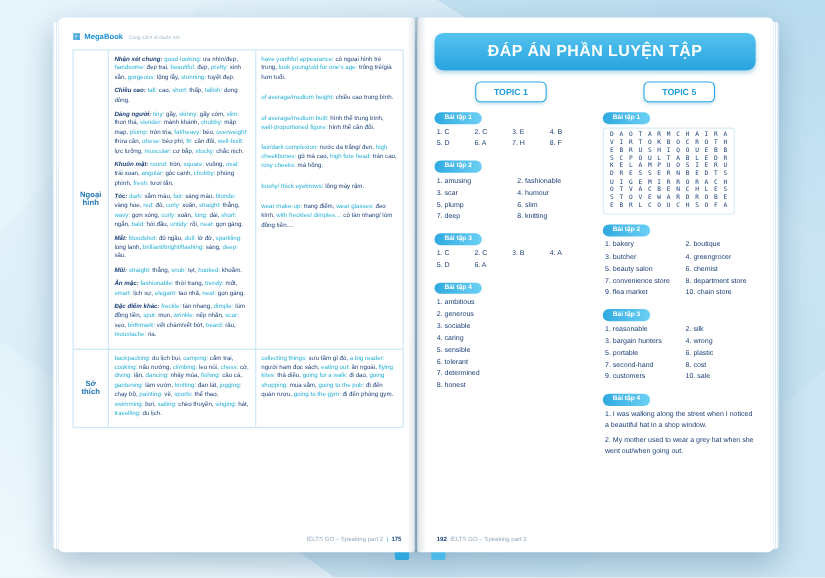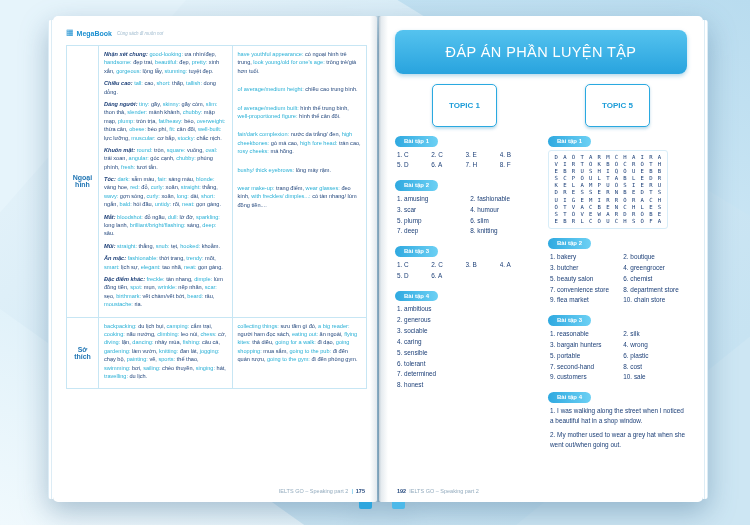--- a/index.html
+++ b/index.html
@@ -45,27 +45,27 @@
   .tcol.spread .vpar{margin:0 0 10px;}
   .en{color:#29b0d6;}
   .vi{color:#25497e;}
   .cat{color:#1c3f77;font-weight:bold;font-style:italic;}
   .lp-footer{position:absolute;bottom:-12px;right:2px;font-size:5.5px;color:#93abbe;}
   .lp-footer .sep{color:#2aa9e0;margin:0 3px;}
   .pgnum{color:#25497e;font-weight:bold;}
 
   
   .rp-inner{position:absolute;inset:14px 16px 20px 16px;}
-  .banner{height:44px;border-radius:8px;display:flex;align-items:center;justify-content:center;
-    background:linear-gradient(180deg,#55c3ef,#28a3de);color:#fff;font-weight:normal;font-size:14.5px;
+  .banner{height:34px;border-radius:8px;display:flex;align-items:center;justify-content:center;
+    background:linear-gradient(180deg,#55c3ef,#28a3de);color:#fff;font-weight:bold;font-size:14.5px;
     letter-spacing:.4px;box-shadow:0 2px 4px rgba(40,140,190,.35);}
   .cols{display:flex;gap:14px;margin-top:10px;}
   .col{flex:1;min-width:0;}
   .topic{margin:0 auto;width:fit-content;border:1.5px solid #2aa9e0;color:#1b9cd8;font-weight:bold;
-    font-size:8px;padding:16px 16px;border-radius:5px;background:#fff;box-shadow:0 1.5px 3px rgba(40,140,190,.3);}
+    font-size:8px;padding:4px 16px;border-radius:5px;background:#fff;box-shadow:0 1.5px 3px rgba(40,140,190,.3);}
   .exercise{margin-top:2px;}
   .pill{display:inline-block;background:linear-gradient(90deg,#2fa9e0,#6cd0f4);color:#fff;font-size:6px;
     font-weight:bold;padding:2px 9px 2.5px;border-radius:8px;margin:6px 0 3px;}
   .ans-grid4{display:grid;grid-template-columns:repeat(4,1fr);font-size:6.4px;color:#1c3f77;line-height:1.7;padding-left:2px;}
   .ans-cols2{display:grid;grid-template-columns:1.15fr 1fr;font-size:6.4px;color:#1c3f77;line-height:1.7;padding-left:2px;}
   .ans-col1{display:grid;grid-template-columns:1fr;font-size:6.4px;color:#1c3f77;line-height:1.7;padding-left:2px;}
   .ans{white-space:nowrap;overflow:hidden;}
   .letter-grid{display:grid;grid-template-columns:repeat(13,8.6px);font-family:"DejaVu Sans Mono",monospace;
     font-size:5.6px;color:#1c3f77;border:1px solid #d8edf8;border-radius:3px;padding:3px;width:fit-content;}
   .cell{text-align:center;height:7.2px;line-height:7.2px;}

